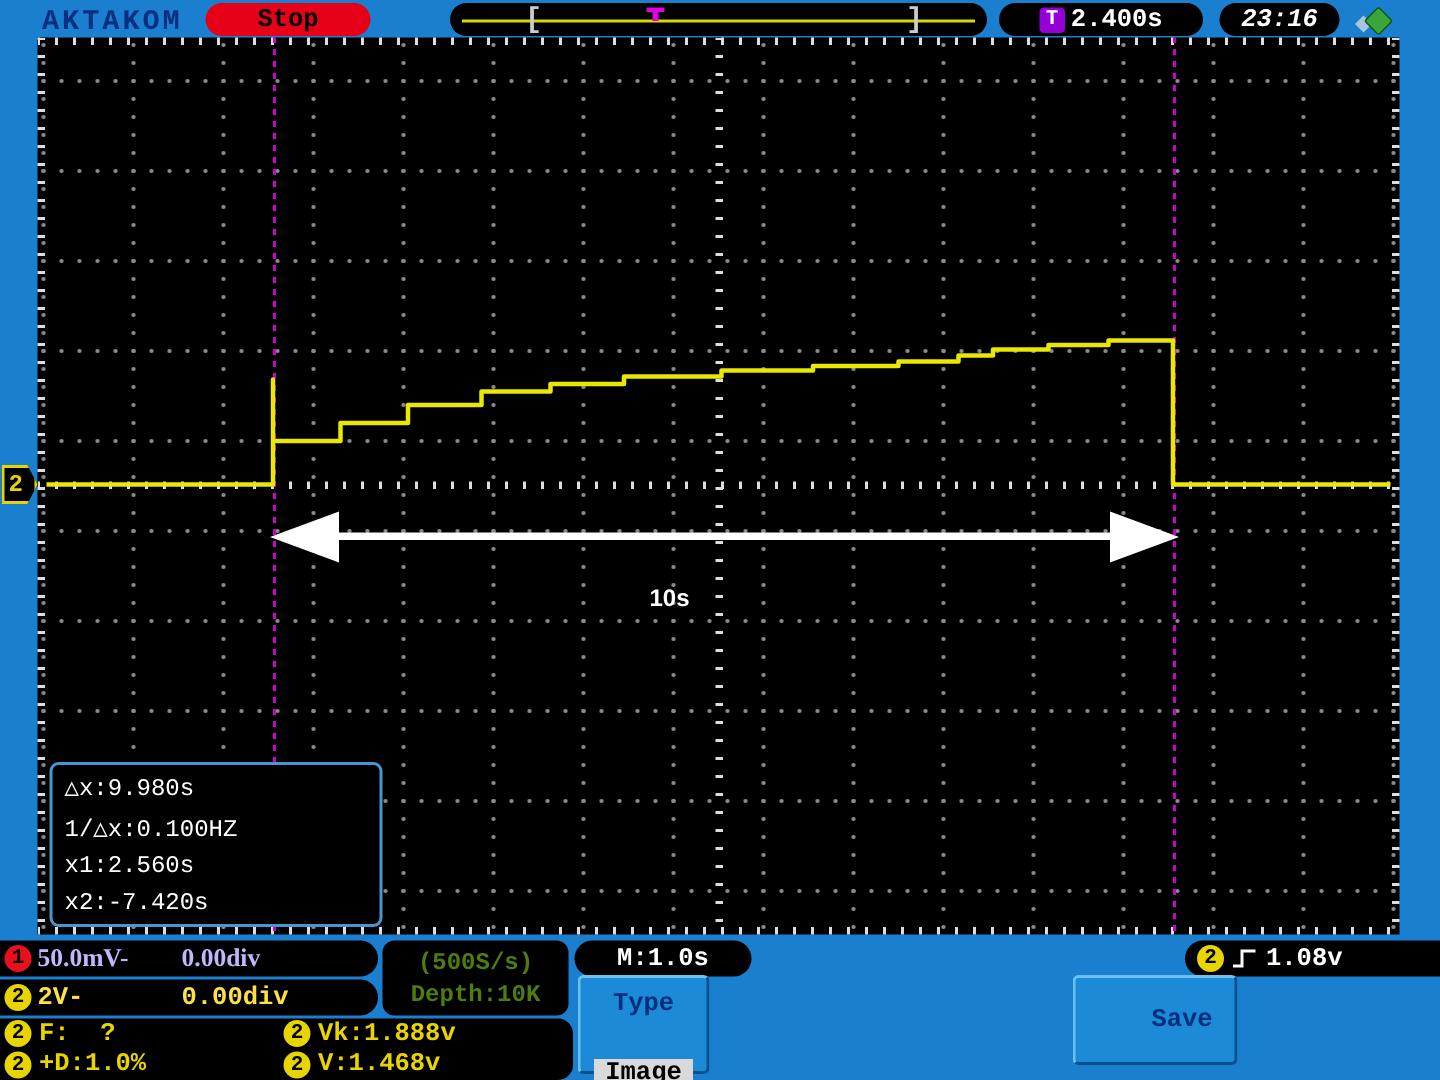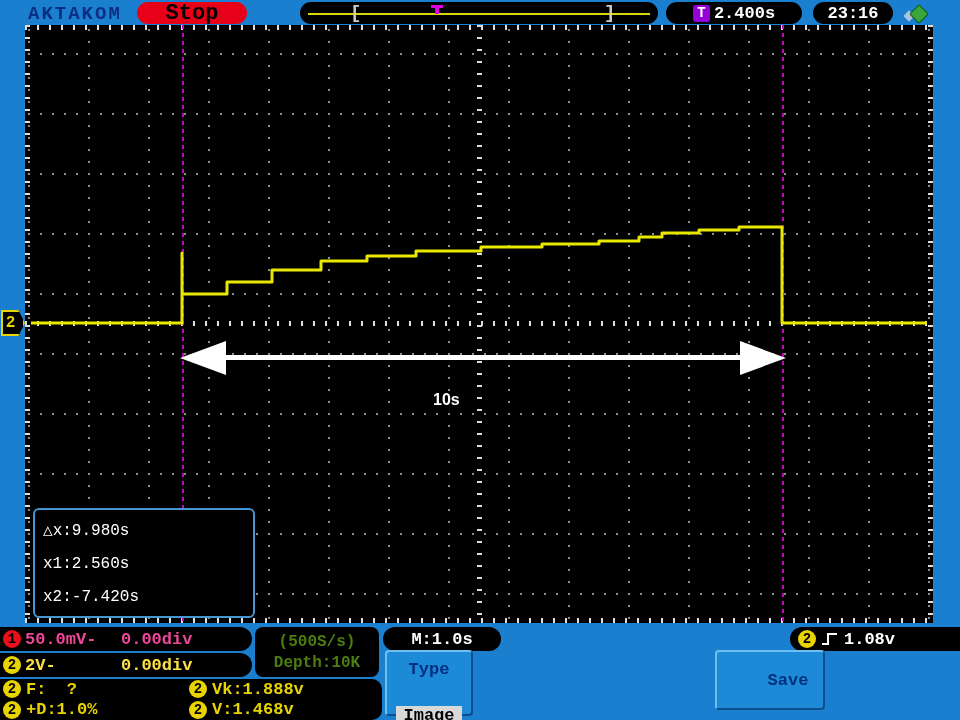--- a/index.html
+++ b/index.html
@@ -3,31 +3,31 @@
 <meta charset="utf-8">
 <style>
   html,body{margin:0;padding:0;background:#333;}
   .screen{position:relative;width:960px;height:720px;background:#1b7fd0;overflow:hidden;
           font-family:"Liberation Mono","DejaVu Sans Mono",monospace;}
   
   .brand{position:absolute;left:28px;top:3px;font-size:19px;font-weight:bold;color:#0b2f80;letter-spacing:2px;}
   .pill{position:absolute;background:#000;border-radius:12px;color:#fff;font-size:17px;font-weight:bold;
         display:flex;align-items:center;justify-content:center;}
   .stop-pill{position:absolute;left:137px;top:2px;width:110px;height:22px;background:#e60018;border-radius:12px;
-        color:#000;font-size:22px;font-weight:bold;display:flex;align-items:center;justify-content:center;}
+        color:#000;font-size:17px;font-weight:bold;display:flex;align-items:center;justify-content:center;}
   .mem-pill{left:300px;top:2px;width:358px;height:22px;}
   .mem-line{position:absolute;left:8px;right:8px;top:11px;height:2px;background:#d8d800;}
   .bracket{position:absolute;top:0px;color:#ccc;font-size:19px;font-weight:bold;line-height:22px;}
   .bracket.l{left:50px;} .bracket.r{left:304px;}
   .tmark{position:absolute;left:131px;top:3px;width:12px;height:3px;background:#e000e0;}
   .tmark::after{content:"";position:absolute;left:4px;top:3px;width:4px;height:6px;background:#e000e0;}
   .trig-pill{left:666px;top:2px;width:136px;height:22px;gap:4px;}
   .t-icon{width:17px;height:17px;background:#9400d8;border-radius:3px;color:#fff;font-size:14px;font-weight:bold;
           display:flex;align-items:center;justify-content:center;}
-  .clock-pill{left:813px;top:2px;width:80px;height:22px;}
+  .clock-pill{left:813px;top:2px;width:80px;height:22px;font-style:italic;}
   .usb{position:absolute;left:903px;top:3px;width:28px;height:20px;}
   .usb .body{position:absolute;left:9px;top:4px;width:12px;height:12px;background:#3aa53a;border:1px solid #0d5a0d;
              border-radius:2px;transform:rotate(45deg);}
   .usb .plug{position:absolute;left:2px;top:9px;width:8px;height:8px;background:#a9c4dc;transform:rotate(45deg);}
   
   .display{position:absolute;left:25px;top:25px;width:908px;height:598px;background:#000;}
   .grid{position:absolute;inset:0;
     background-image:
       radial-gradient(circle,#8a8a8a 1.1px,transparent 1.6px),
       radial-gradient(circle,#8a8a8a 1.1px,transparent 1.6px);
@@ -62,21 +62,21 @@
     border:2px solid #4596d2;border-radius:6px;box-sizing:border-box;color:#fff;font-size:16px;
     display:flex;flex-direction:column;justify-content:space-around;padding:2px 8px;white-space:pre;}
   
   .bb-pill{position:absolute;background:#000;display:flex;align-items:center;font-size:17px;font-weight:bold;}
   .chnum{width:18px;height:18px;border-radius:50%;color:#000;font-size:14px;font-weight:bold;flex:0 0 18px;
          display:flex;align-items:center;justify-content:center;}
   .chnum.red{background:#e8101c;} .chnum.yel{background:#e8d400;}
   .row1{left:0;top:627px;width:252px;height:24px;border-radius:0 12px 12px 0;padding-left:3px;box-sizing:border-box;}
   .row2{left:0;top:653px;width:252px;height:24px;border-radius:0 12px 12px 0;padding-left:3px;box-sizing:border-box;}
   .row1 .scale,.row2 .scale{width:96px;margin-left:4px;}
-  .c1txt{color:#ec4899;} .c2txt{color:#fde047;}
+  .c1txt{color:#c4b5fd;font-family:Liberation Serif, serif;} .c2txt{color:#fde047;}
   .samplebox{left:255px;top:627px;width:124px;height:50px;border-radius:8px;flex-direction:column;
              justify-content:center;color:#4d7c0f;gap:3px;font-size:16px;}
   .mpill{left:383px;top:627px;width:118px;height:24px;border-radius:12px;color:#fff;justify-content:center;}
   .trigpill{left:790px;top:627px;width:170px;height:24px;border-radius:12px 0 0 12px;color:#fff;gap:5px;padding-left:8px;box-sizing:border-box;}
   .measbox{left:0;top:679px;width:382px;height:41px;border-radius:0 10px 10px 0;flex-wrap:wrap;
            align-content:space-around;padding-left:3px;box-sizing:border-box;}
   .meas-cell{display:flex;align-items:center;gap:5px;width:186px;color:#e8d400;white-space:pre;}
   .btn{position:absolute;background:#1d8ad8;border:2px solid;border-color:#6cc0f0 #0b4f8c #0b4f8c #6cc0f0;
        border-radius:4px;color:#00307e;font-size:17px;font-weight:bold;display:flex;flex-direction:column;
        align-items:center;box-sizing:border-box;cursor:pointer;}
@@ -127,20 +127,21 @@
       <path id="wavepath" fill="none" stroke-width="3" stroke-linejoin="round" d="M6,298 L157,298 L157,228 L157,269 L202,269 L202,257 L247,257 L247,245 L296,245 L296,236 L342,236 L342,231 L391,231 L391,226 L456,226 L456,222 L517,222 L517,219 L574,219 L574,216 L614,216 L614,212 L637,212 L637,208 L674,208 L674,205 L714,205 L714,202 L757,202 L757,298 L902,298" stroke="#e8e800"></path>
     </svg>
 
     <div class="arr-head l"></div>
     <div class="arr-shaft"></div>
     <div class="arr-head r"></div>
     <div class="arr-label">10s</div>
 
     <div class="readout">
       <span>△x:9.980s</span>
+      <span>1/△x:0.100HZ</span>
       <span>x1:2.560s</span>
       <span>x2:-7.420s</span>
     </div>
   </div>
 
   <div class="ch-marker">2</div>
 
   <div class="bb-pill row1">
     <span class="chnum red">1</span>
     <span class="scale c1txt">50.0mV-</span>

